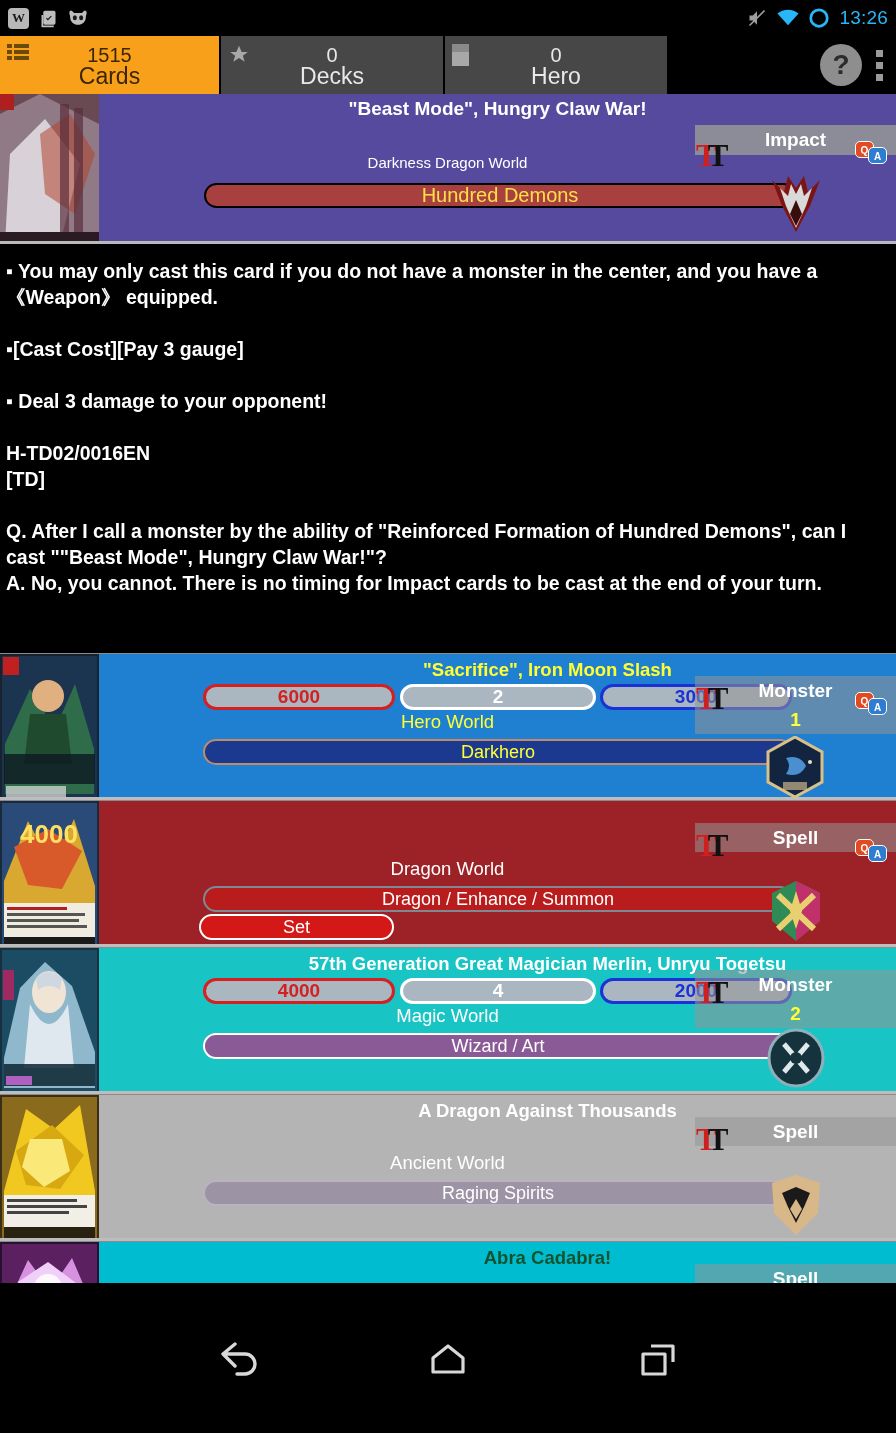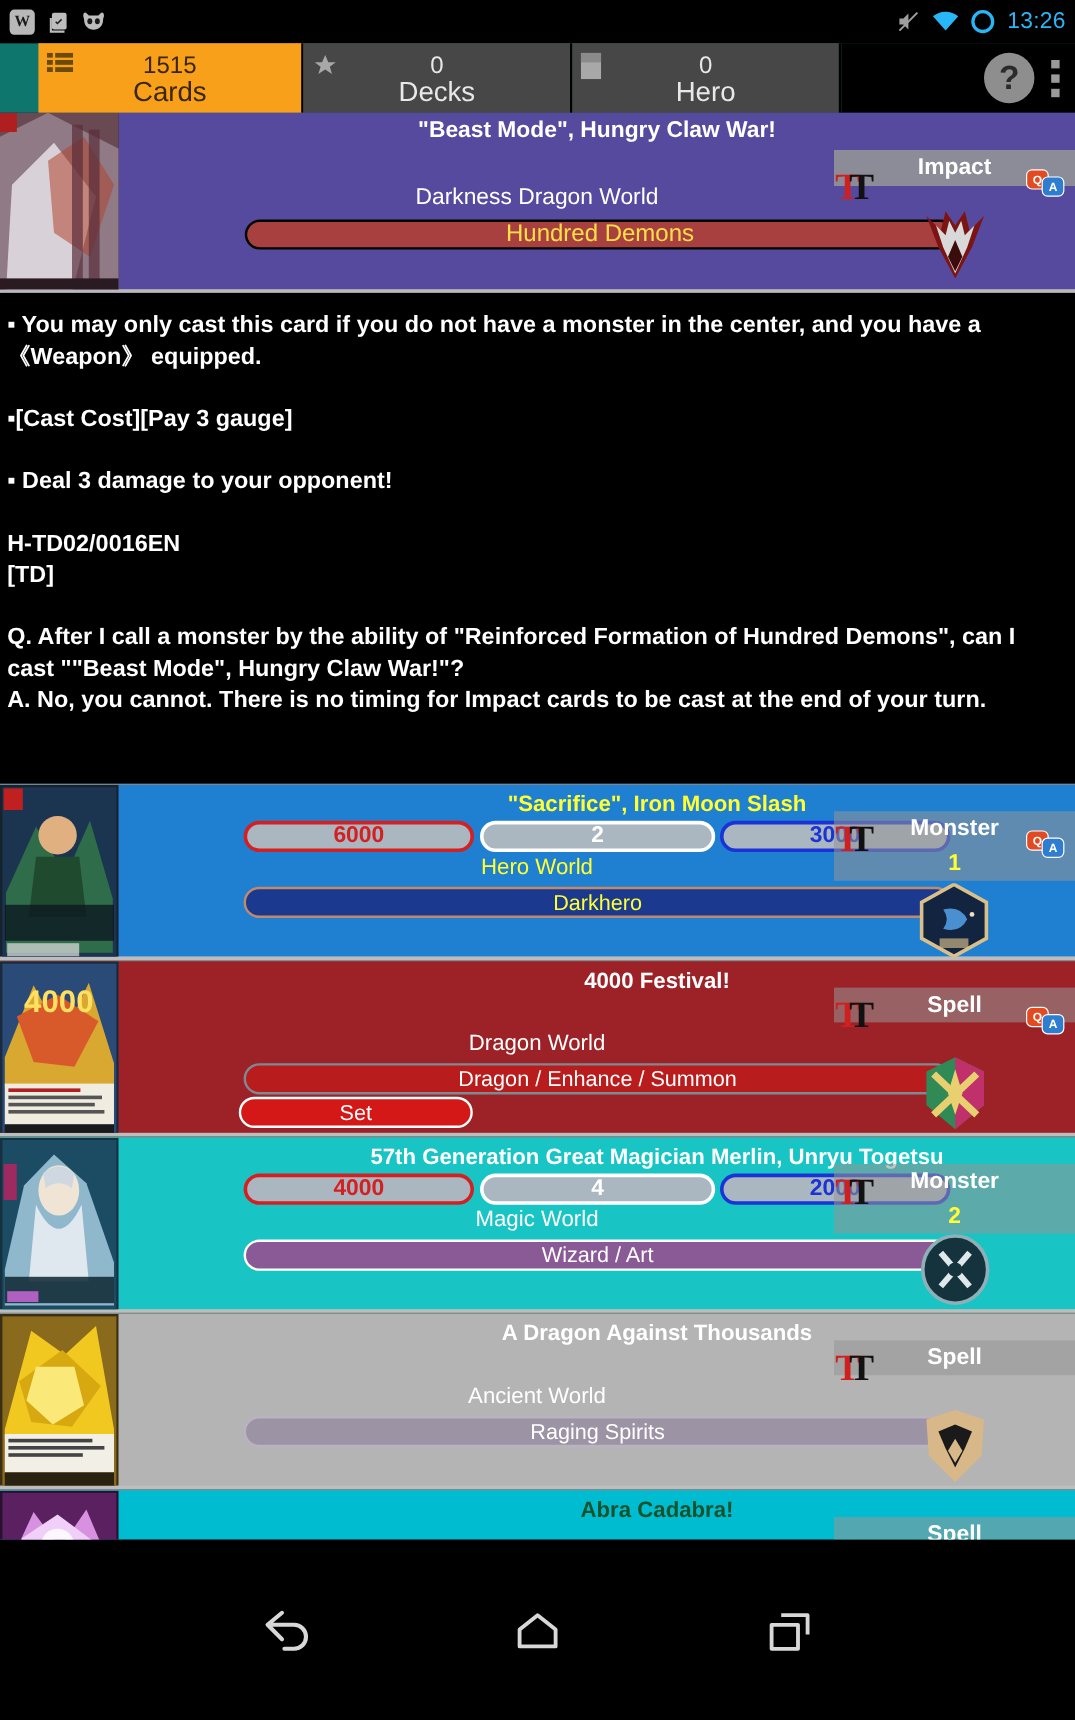--- a/index.html
+++ b/index.html
@@ -19,21 +19,21 @@
   .sb-right{margin-left:auto; display:flex; align-items:center; gap:9px;}
   .sb-ico{width:22px;height:22px;display:flex;align-items:center;justify-content:center;}
   .wicon{
     width:21px;height:21px;border-radius:4px;background:#b8b8b8;color:#1a1a1a;
     font-size:13px;font-weight:bold;display:flex;align-items:center;justify-content:center;
     font-family:"Liberation Serif",serif;
   }
   .clock{color:#29b6f6;font-size:19px;letter-spacing:0.2px;}
 
   
-  .tabbar{height:58px;display:flex;background:#0f766e;padding-left:32px;}
+  .tabbar{height:58px;display:flex;background:#f97316;}
   .tab{
     position:relative;display:flex;flex-direction:column;align-items:center;
     justify-content:center;color:#e8e8e8;border-right:2px solid #000;
   }
   .tab .cnt{font-size:20px;line-height:22px;}
   .tab .lbl{font-size:23px;line-height:20px;}
   .tab.active{background:#f9a01b;color:#3a2600;}
   .tab.inactive{background:#474747;}
   .tab .tico{position:absolute;left:7px;top:8px;}
   .tab-cards{width:221px;}
@@ -54,21 +54,21 @@
     border-bottom:3px solid #b9b9b9;
   }
   .detail .thumb{width:99px;height:100%;flex:none;overflow:hidden;position:relative;}
   .detail .body{flex:1;position:relative;}
   .d-title{
     position:absolute;top:4px;left:100px;right:100px;text-align:center;
     color:#fff;font-size:19px;font-weight:bold;
   }
   .d-world{
     position:absolute;top:60px;left:100px;right:200px;text-align:center;
-    color:#fff;font-size:19px;
+    color:#fff;font-size:15px;
   }
   .pillbar{
     position:absolute;left:105px;width:592px;height:25px;border-radius:13px;
     border:2px solid #000;display:flex;align-items:center;justify-content:center;
     font-size:20px;color:#fde047;
   }
   .d-attr{top:89px;background:#a8403f;}
   .typebox{
     position:absolute;right:0;top:31px;width:201px;height:30px;background:#8c8c99;
     display:flex;align-items:center;justify-content:center;color:#fff;
@@ -338,21 +338,20 @@
         <text x="49" y="42" font-size="26" font-family="Liberation Sans" fill="#ffe060" text-anchor="middle" font-weight="bold">4000</text>
         <rect x="4" y="102" width="91" height="34" fill="#f0ece0"></rect>
         <rect x="7" y="106" width="60" height="3" fill="#b02020"></rect>
         <rect x="7" y="112" width="78" height="3" fill="#555"></rect>
         <rect x="7" y="118" width="72" height="3" fill="#555"></rect>
         <rect x="7" y="124" width="80" height="3" fill="#555"></rect>
         <rect x="4" y="136" width="91" height="9" fill="#1a1a1a"></rect>
       </svg>
     </div>
     <div class="rbody">
-      <div class="r-title" style="color:#ffffff;">4000 Festival!</div>
       <div class="r-world" style="color:#ffffff;">Dragon World</div>
       <div class="r-attr" style="background:#b91c1c;border:2px solid #7d8a94;color:#fff;">Dragon / Enhance / Summon</div>
       <div class="r-set">Set</div>
       <div class="r-typebox">Spell</div>
       <span class="tticon" style="left:597px;top:29px;"><span class="t1">T</span><span class="t2">T</span></span>
       <span class="qa" style="left:756px;top:38px;">
           <span class="b bq">Q</span>
           <span class="b ba">A</span>
         </span>
       <span class="worldmark" style="left:667px;top:78px;">

